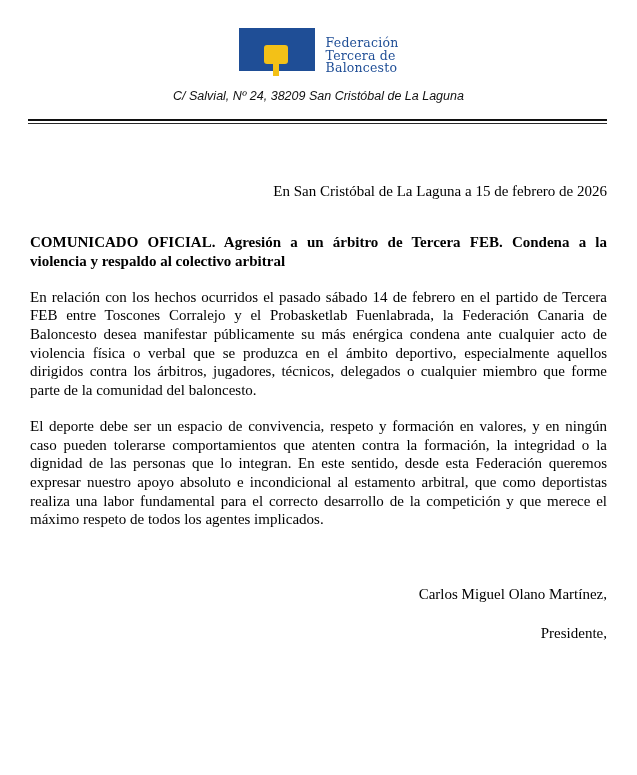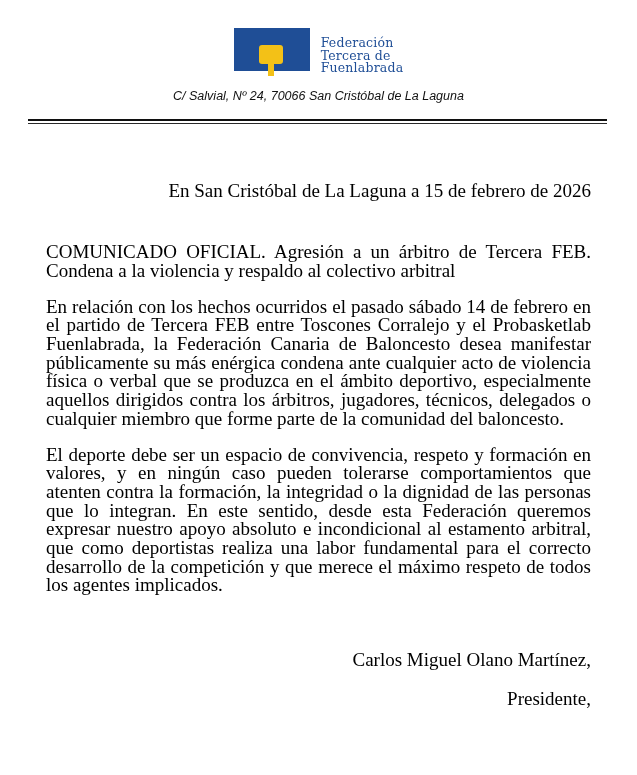--- a/index.html
+++ b/index.html
@@ -70,31 +70,31 @@
     color: #111111;
   }
   .header-divider {
     margin: 15px 30px 0 28px;
     height: 2px;
     border-top: 2.5px solid #101010;
     border-bottom: 1px solid #2a2a2a;
   }
   
   .letter-body {
-    padding: 0 46px;
-    font-size: 19px;
+    padding: 0 30px;
+    font-size: 15px;
     line-height: 18.7px;
   }
   .dateline {
     margin: 58px 0 0 0;
     text-align: right;
   }
   .subject {
-    margin: 43px 0 0 0;
-    font-weight: normal;
+    margin: 33px 0 0 0;
+    font-weight: bold;
     text-align: justify;
   }
   .para {
     margin: 17px 0 0 0;
     text-align: justify;
   }
   .signature {
     margin-top: 56px;
     text-align: right;
     font-family: Liberation Serif, serif;
@@ -110,25 +110,25 @@
 
   <div class="letterhead">
     <div class="logo-row">
       <div class="logo-mark">
         <div class="logo-backboard"></div>
         <div class="logo-pole"></div>
       </div>
       <div class="logo-text">
         <div>Federación</div>
         <div>Tercera de</div>
-        <div>Fuenlabrada</div>
+        <div>Baloncesto</div>
       </div>
     </div>
     <div class="address-block">
-      <div>C/ Salvial, Nº 24, 70066 San Cristóbal de La Laguna</div>
+      <div>C/ Salvial, Nº 24, 38209 San Cristóbal de La Laguna</div>
     </div>
   </div>
 
   <div class="header-divider"></div>
 
   <div class="letter-body">
     <p class="dateline">En San Cristóbal de La Laguna a 15 de febrero de 2026</p>
     <p class="subject">COMUNICADO OFICIAL. Agresión a un árbitro de Tercera FEB. Condena a la violencia y respaldo al colectivo arbitral</p>
     <p class="para">En relación con los hechos ocurridos el pasado sábado 14 de febrero en el partido de Tercera FEB entre Toscones Corralejo y el Probasketlab Fuenlabrada, la Federación Canaria de Baloncesto desea manifestar públicamente su más enérgica condena ante cualquier acto de violencia física o verbal que se produzca en el ámbito deportivo, especialmente aquellos dirigidos contra los árbitros, jugadores, técnicos, delegados o cualquier miembro que forme parte de la comunidad del baloncesto.</p>
     <p class="para">El deporte debe ser un espacio de convivencia, respeto y formación en valores, y en ningún caso pueden tolerarse comportamientos que atenten contra la formación, la integridad o la dignidad de las personas que lo integran. En este sentido, desde esta Federación queremos expresar nuestro apoyo absoluto e incondicional al estamento arbitral, que como deportistas realiza una labor fundamental para el correcto desarrollo de la competición y que merece el máximo respeto de todos los agentes implicados.</p>

